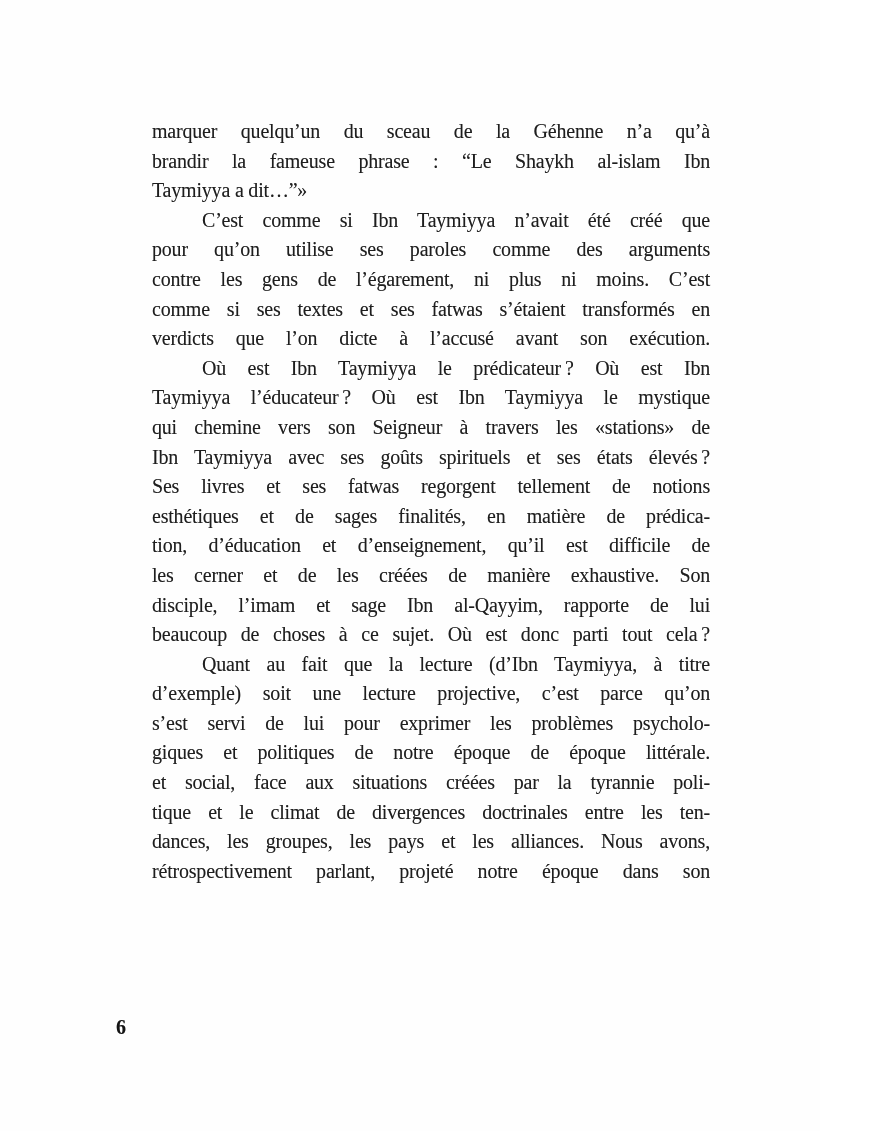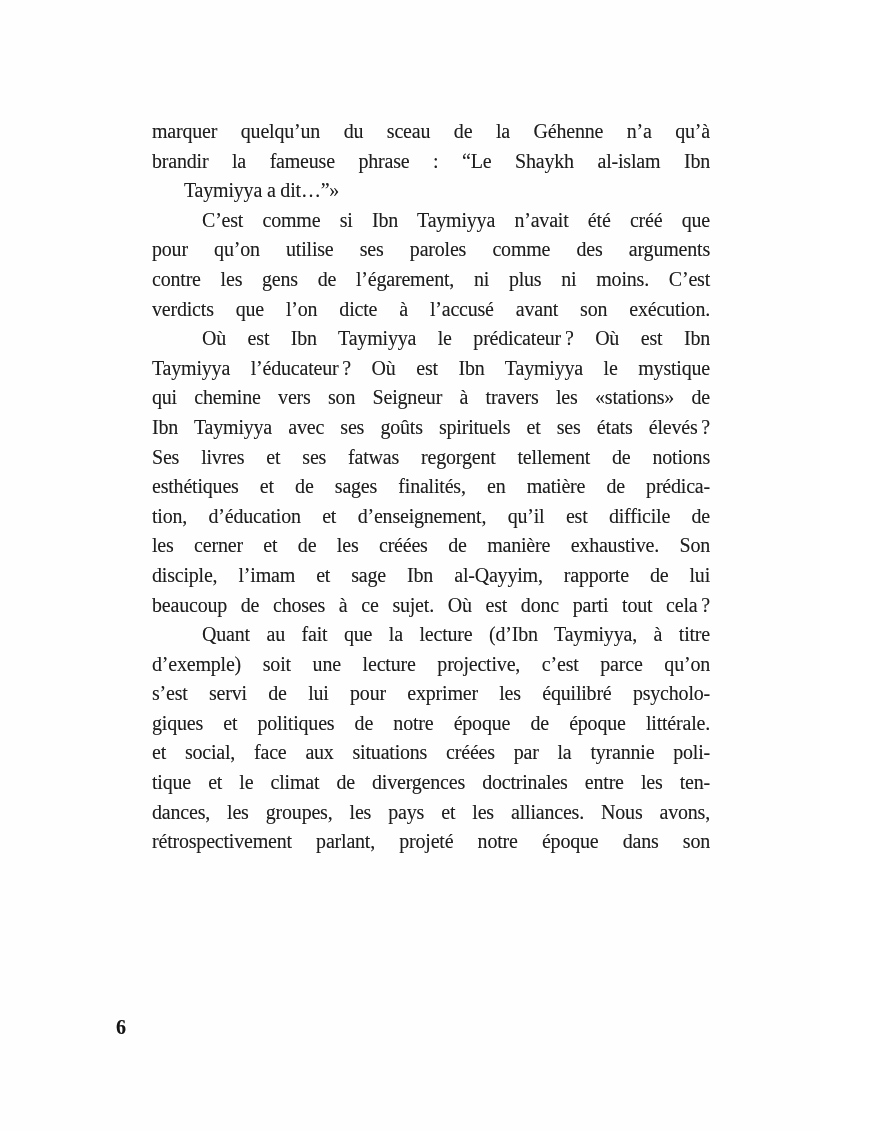--- a/index.html
+++ b/index.html
@@ -26,21 +26,20 @@
     letter-spacing: -0.2px;
     text-shadow: 0 0 0.6px rgba(20,20,20,0.35);
   }
   .line {
     text-align: justify;
     text-align-last: justify;
     white-space: normal;
   }
   .line.no-stretch {
     text-align-last: left;
-    margin-left: 32px;
   }
   .line.indent {
     text-indent: 50px;
   }
   .page-number {
     position: absolute;
     left: 116px;
     top: 1016px;
     font-size: 20px;
     font-weight: bold;
@@ -52,34 +51,35 @@
 <body>
 
 <div class="page">
   <div class="text-block">
       <div class="line">marquer quelqu’un du sceau de la Géhenne n’a qu’à</div>
       <div class="line">brandir la fameuse phrase&nbsp;: “Le Shaykh al-islam Ibn</div>
       <div class="line no-stretch">Taymiyya a dit…”»</div>
       <div class="line indent">C’est comme si Ibn Taymiyya n’avait été créé que</div>
       <div class="line">pour qu’on utilise ses paroles comme des arguments</div>
       <div class="line">contre les gens de l’égarement, ni plus ni moins. C’est</div>
+      <div class="line">comme si ses textes et ses fatwas s’étaient transformés en</div>
       <div class="line">verdicts que l’on dicte à l’accusé avant son exécution.</div>
       <div class="line indent">Où est Ibn Taymiyya le prédicateur ? Où est Ibn</div>
       <div class="line">Taymiyya l’éducateur ? Où est Ibn Taymiyya le mystique</div>
       <div class="line">qui chemine vers son Seigneur à travers les «stations» de</div>
       <div class="line">Ibn Taymiyya avec ses goûts spirituels et ses états élevés ?</div>
       <div class="line">Ses livres et ses fatwas regorgent tellement de notions</div>
       <div class="line">esthétiques et de sages finalités, en matière de prédica-</div>
       <div class="line">tion, d’éducation et d’enseignement, qu’il est difficile de</div>
       <div class="line">les cerner et de les créées de manière exhaustive. Son</div>
       <div class="line">disciple, l’imam et sage Ibn al-Qayyim, rapporte de lui</div>
       <div class="line">beaucoup de choses à ce sujet. Où est donc parti tout cela ?</div>
       <div class="line indent">Quant au fait que la lecture (d’Ibn Taymiyya, à titre</div>
       <div class="line">d’exemple) soit une lecture projective, c’est parce qu’on</div>
-      <div class="line">s’est servi de lui pour exprimer les équilibré psycholo-</div>
+      <div class="line">s’est servi de lui pour exprimer les problèmes psycholo-</div>
       <div class="line">giques et politiques de notre époque de époque littérale.</div>
       <div class="line">et social, face aux situations créées par la tyrannie poli-</div>
       <div class="line">tique et le climat de divergences doctrinales entre les ten-</div>
       <div class="line">dances, les groupes, les pays et les alliances. Nous avons,</div>
       <div class="line">rétrospectivement parlant, projeté notre époque dans son</div>
     </div>
   <div class="page-number">6</div>
 </div>
 
 </body></html>

